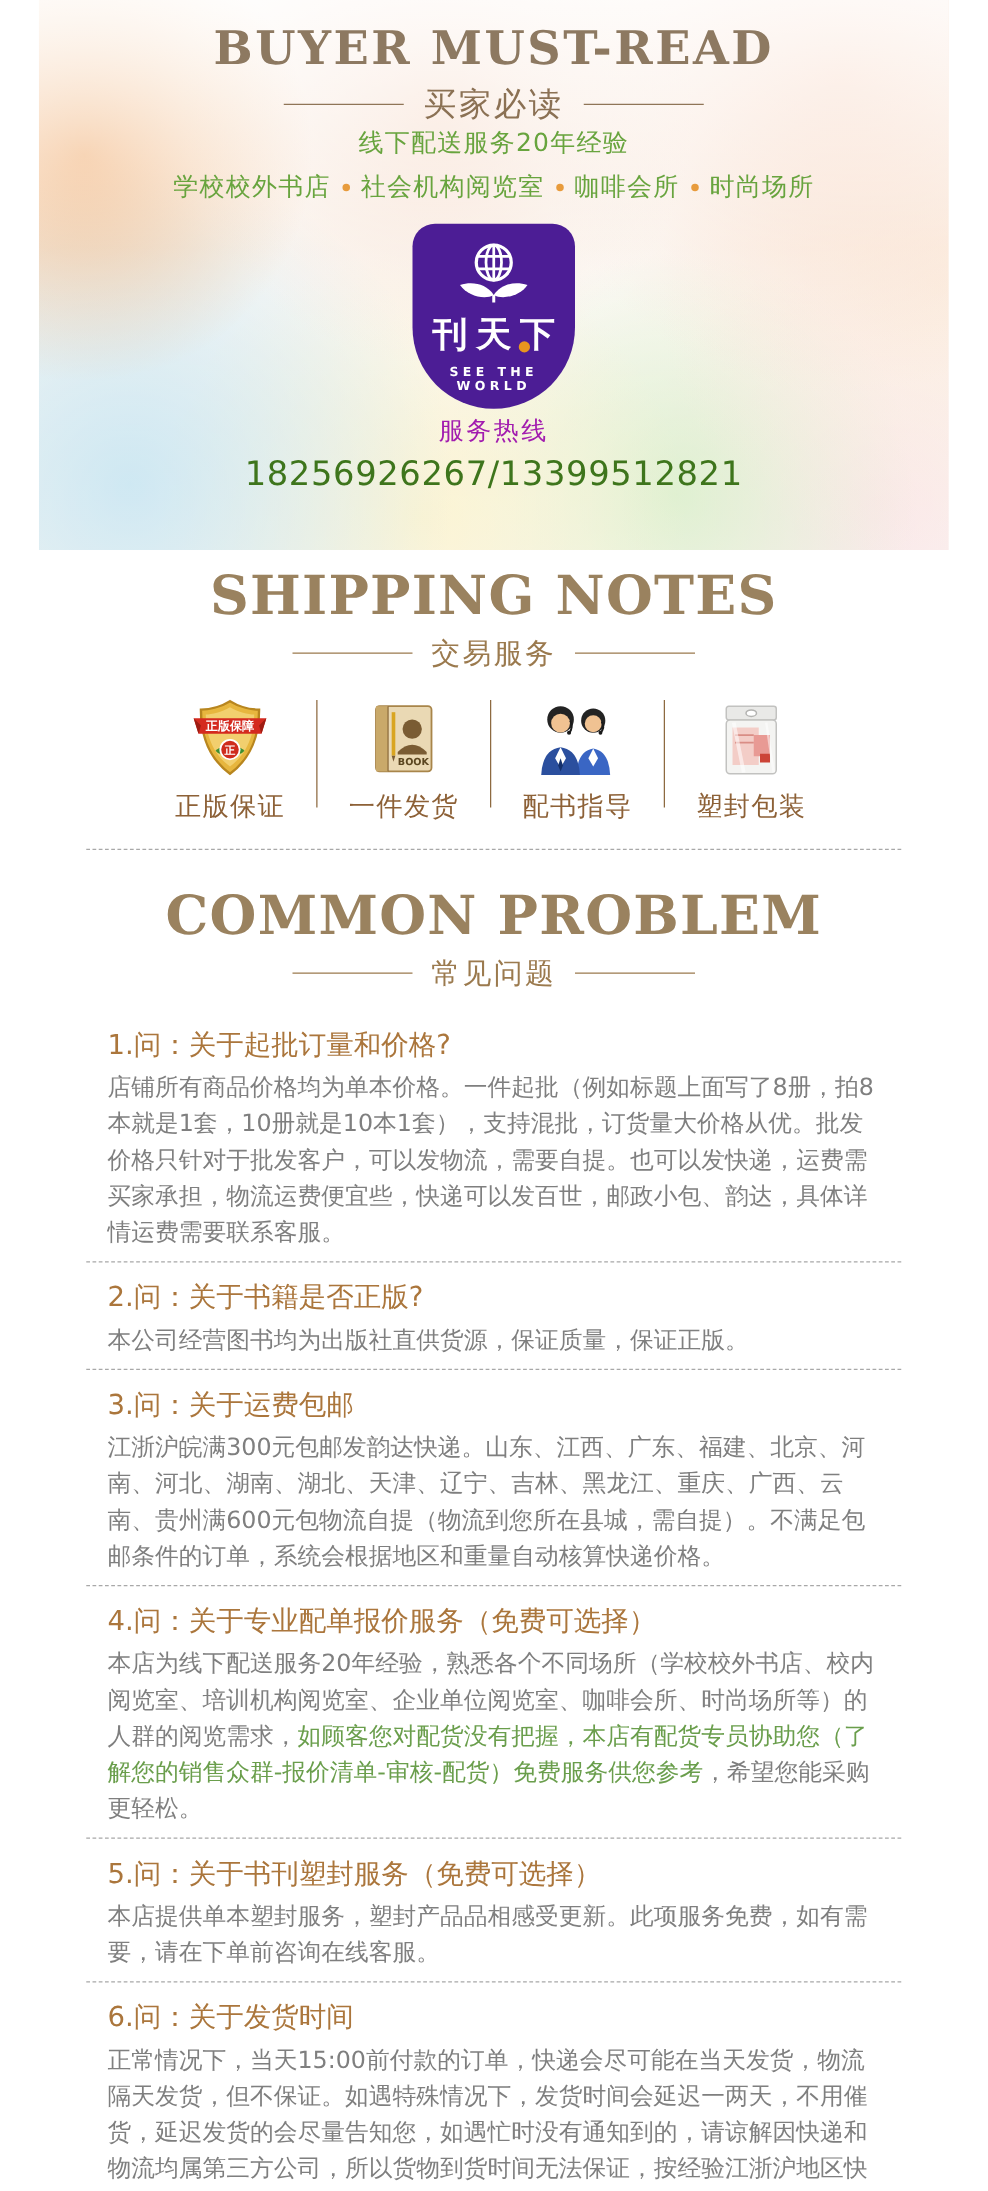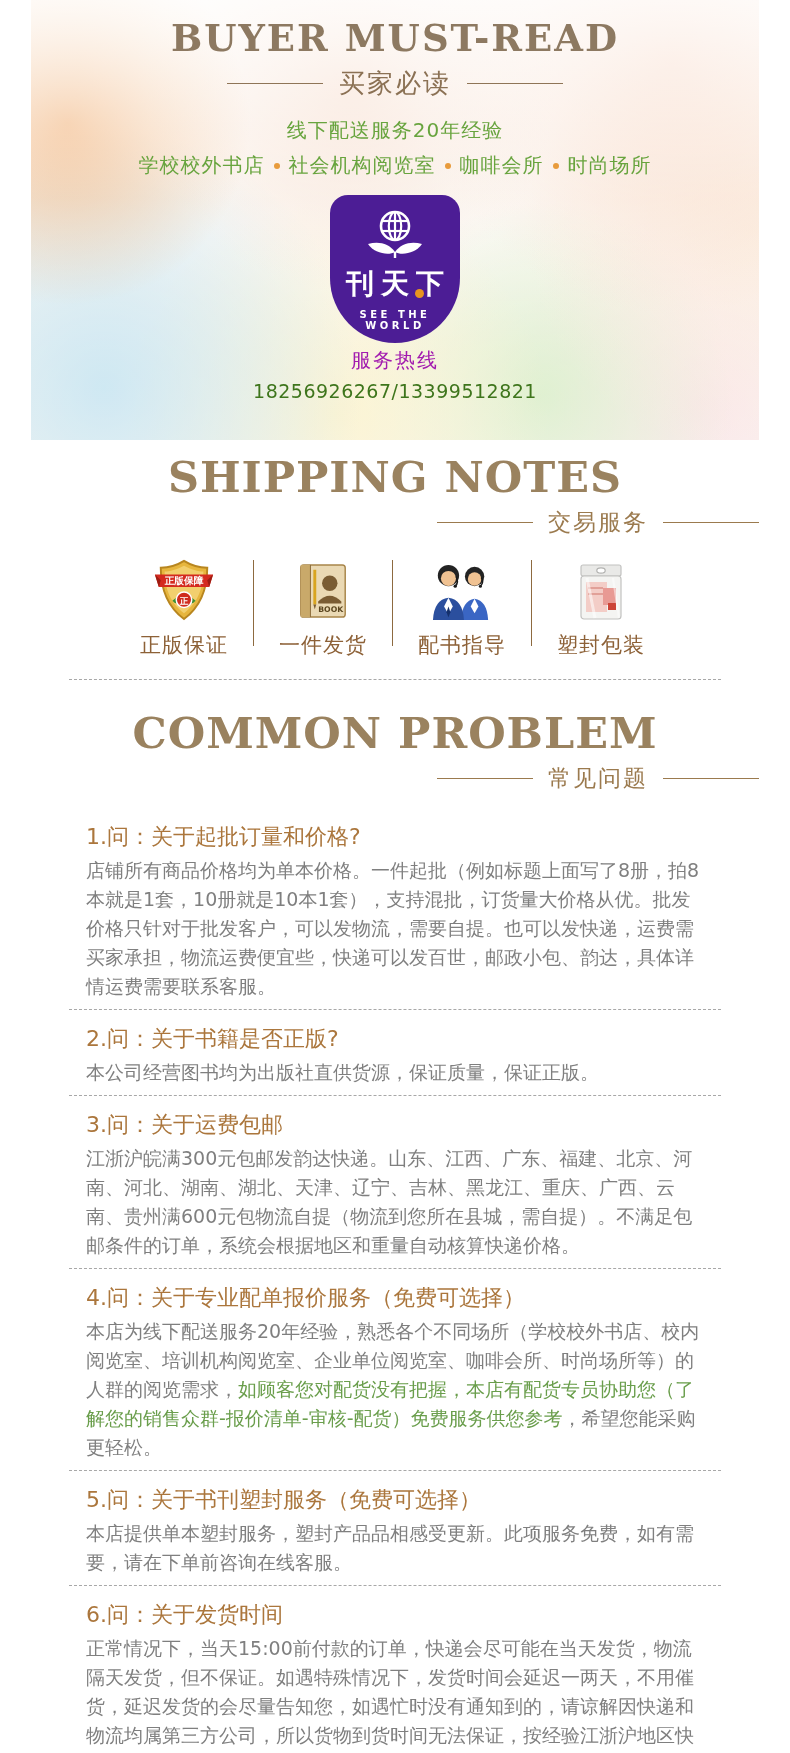--- a/index.html
+++ b/index.html
@@ -21,39 +21,39 @@
       radial-gradient(circle at 70% 90%, rgba(196,230,172,.85), rgba(196,230,172,0) 30%),
       radial-gradient(circle at 92% 92%, rgba(247,205,214,.7), rgba(247,205,214,0) 26%),
       linear-gradient(#fdfaf6,#f7f2ea);
   }
   .hero-content { position:relative; z-index:2; padding-top:16px; }
   .hero-title-en { font-family:"DejaVu Serif","Liberation Serif",serif; font-size:37px; font-weight:700;
                    color:#8d7961; letter-spacing:2px; }
   .sub-row { display:flex; align-items:center; justify-content:center; gap:16px; margin-top:6px; }
   .hline { width:96px; height:1px; background:#8f7557; }
   .hero-title-cn { font-size:26px; color:#8b7154; font-weight:400; letter-spacing:2px; }
-  .green-line { margin-top:16px; font-size:20px; color:#68a43e; letter-spacing:1px; }
+  .green-line { font-size:20px; color:#68a43e; letter-spacing:1px; }
   .venues { margin-top:8px; display:flex; align-items:center; justify-content:center; }
   .venue-dot { width:6px; height:6px; border-radius:50%; background:#e89b3c; display:inline-block; margin:0 9px; }
 
   .logo-badge { width:130px; height:148px; margin:16px auto 0; background:#4c1d95;
                 border-radius:18px 18px 50% 50% / 18px 18px 44% 44%;
                 position:relative; padding-top:13px; }
   .logo-cn { color:#fff; font-size:28px; font-weight:700; letter-spacing:7px; margin-top:1px; padding-left:7px; }
   .logo-en { color:#fff; font-size:10px; font-weight:700; letter-spacing:3.5px; margin-top:6px; }
   .logo-dot { position:absolute; width:9px; height:9px; border-radius:50%; background:#e8951f; right:36px; top:94px; }
 
   .hotline-label { margin-top:4px; font-size:20px; color:#a21caf; letter-spacing:2px; }
-  .hotline-number { margin-top:6px; font-size:19px; color:#3e751c; letter-spacing:.5px; }
+  .hotline-number { margin-top:6px; font-size:27px; color:#3e751c; letter-spacing:.5px; }
 
   
   .section-head { text-align:center; }
   .sec-title-en { font-family:"DejaVu Serif","Liberation Serif",serif; font-size:43px; font-weight:700;
                   color:#9a825f; letter-spacing:1px; }
-  .sec-sub-row { display:flex; align-items:center; justify-content:flex-end; gap:15px; margin-top:5px; }
+  .sec-sub-row { display:flex; align-items:center; justify-content:center; gap:15px; margin-top:5px; }
   .sec-hline { width:96px; height:1px; background:#9b7a4e; }
   .sec-title-cn { font-size:23px; color:#9b7a4e; letter-spacing:2px; }
 
   
   .shipping { padding-top:12px; }
   .services { display:flex; align-items:flex-start; padding-left:84px; margin-top:20px; }
   .service { width:138px; text-align:center; }
   .icon-wrap { height:64px; display:flex; align-items:flex-end; justify-content:center; }
   .service-label { margin-top:9px; font-size:21px; color:#8d6137; letter-spacing:1px; }
   .vdiv { width:1px; height:86px; background:#8d6a40; margin-top:2px; }

